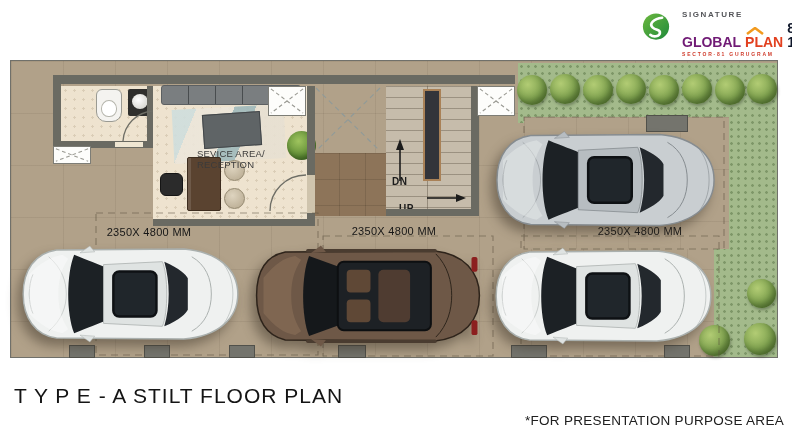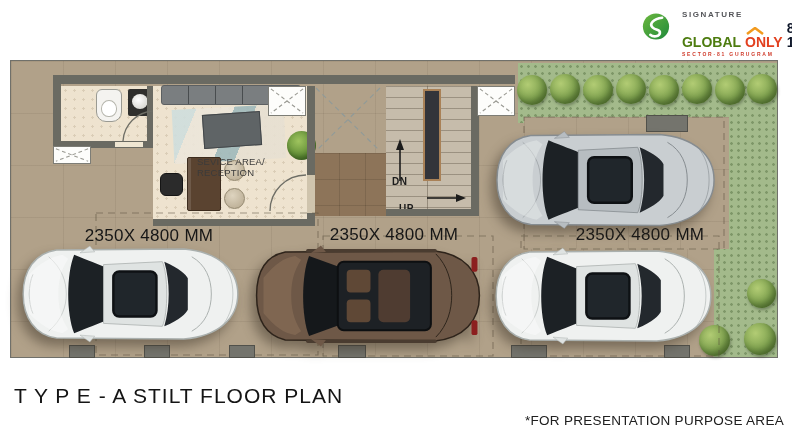--- a/index.html
+++ b/index.html
@@ -4,21 +4,21 @@
 <style>
   html,body{margin:0;padding:0;background:#fff;}
   body{font-family:"Liberation Sans", sans-serif; -webkit-font-smoothing:antialiased;}
   #stage{position:relative;width:792px;height:441px;background:#ffffff;overflow:hidden;}
 
   
   .logo{position:absolute;left:642px;top:11px;display:flex;gap:12px;align-items:flex-start;}
   .logo-text{display:flex;flex-direction:column;line-height:1;}
   .logo-sig{font-size:8px;font-weight:bold;letter-spacing:1.6px;color:#55565a;margin-bottom:2px;}
   .logo-row{display:flex;align-items:flex-end;gap:4px;font-size:14px;font-weight:800;}
-  .logo-global{color:#4d7c0f;}
+  .logo-global{color:#701a75;}
   .logo-city{color:#e2401f;position:relative;}
   .logo-city svg{position:absolute;left:1px;top:-8px;}
   .logo-num{color:#0f172a;letter-spacing:2px;}
   .logo-tag{font-size:5px;font-weight:bold;letter-spacing:1.8px;color:#cf3a2a;margin-top:3px;white-space:nowrap;}
 
   
   .plan{position:absolute;left:10px;top:60px;width:768px;height:298px;
         border:1.5px solid #70706a;box-sizing:border-box;
         background-color:#b1a189;
         background-image:
@@ -75,24 +75,24 @@
   .ctable{background:#5f6466;border:1px solid #43474a;transform:rotate(-4deg);}
   .desk{background:#5a4330;border:1px solid #3c2c1e;border-radius:2px;
         background-image:linear-gradient(90deg, rgba(255,255,255,.12) 0 3px, transparent 3px);}
   .ochair{background:#2b2b2b;border-radius:6px;border:1px solid #151515;}
   .gchair{background:radial-gradient(circle at 40% 35%, #ded4bf, #bdb097 80%);border:1px solid #93886f;border-radius:50%;}
   .plant{border-radius:50%;
          background:radial-gradient(circle at 40% 35%, #9fc45e, #5f8c35 60%, #41662a);
          box-shadow:inset -2px -3px 5px rgba(20,40,10,.4);}
 
   
-  .dimlabel{position:absolute;color:#161616;font-size:17px;text-align:center;letter-spacing:.3px;white-space:nowrap;}
+  .dimlabel{position:absolute;color:#161616;font-size:11px;text-align:center;letter-spacing:.3px;white-space:nowrap;}
   .toilet-text{position:absolute;text-align:center;color:#3b3b3b;line-height:10.5px;font-size:8.5px;}
   .toilet-text .t1{font-size:9px;}
-  .recep-text{position:absolute;color:#3b3b3b;font-size:9.5px;line-height:11px;letter-spacing:.2px;margin-top:8px;}
+  .recep-text{position:absolute;color:#3b3b3b;font-size:9.5px;line-height:11px;letter-spacing:.2px;}
   .stair-label{position:absolute;color:#1c1c1c;font-size:10px;font-weight:bold;letter-spacing:.5px;}
 
   .stopper{background:#74746d;border:1px solid #51514b;}
 
   
   .car{position:absolute;filter:drop-shadow(-5px 7px 6px rgba(50,42,32,.45));}
   .car svg{display:block;width:100%;height:100%;}
   .car-silver{--body:#c9ced1;--body2:#e6e9ea;--roof:#b7bdc1;--edge:#868c90;}
   .car-white{--body:#eff1f0;--body2:#fbfcfb;--roof:#dfe3e2;--edge:#aab0ae;} 
   .car-suv{--body:#6e5847;--body2:#8a7058;--roof:#4e3e31;--edge:#2e241b;}
@@ -155,21 +155,21 @@
       <path d="M23,6 C13,7 8,13 12,17 C16,21 21,19 20.5,23.5 C20,27.5 13,28.5 9.5,25.5" stroke="#ffffff" stroke-width="3" fill="none" stroke-linecap="round"></path>
     </svg>
     <div class="logo-text">
       <span class="logo-sig">SIGNATURE</span>
       <span class="logo-row">
         <span class="logo-global">GLOBAL</span>
         <span class="logo-city">
           <svg width="18" height="8" viewBox="0 0 18 8">
             <path d="M1,7 L9,1 L17,7" stroke="#f29a1d" stroke-width="2.5" fill="none"></path>
           </svg>
-          <span>ONLY</span>
+          <span>PLAN</span>
         </span>
         <span class="logo-num">8 1</span>
       </span>
       <span class="logo-tag">SECTOR-81 GURUGRAM</span>
     </div>
   </div>
 
   <div class="plan">
 
     <div class="abs grass" style="left:507px;top:2px;width:259px;height:60px;"></div>

